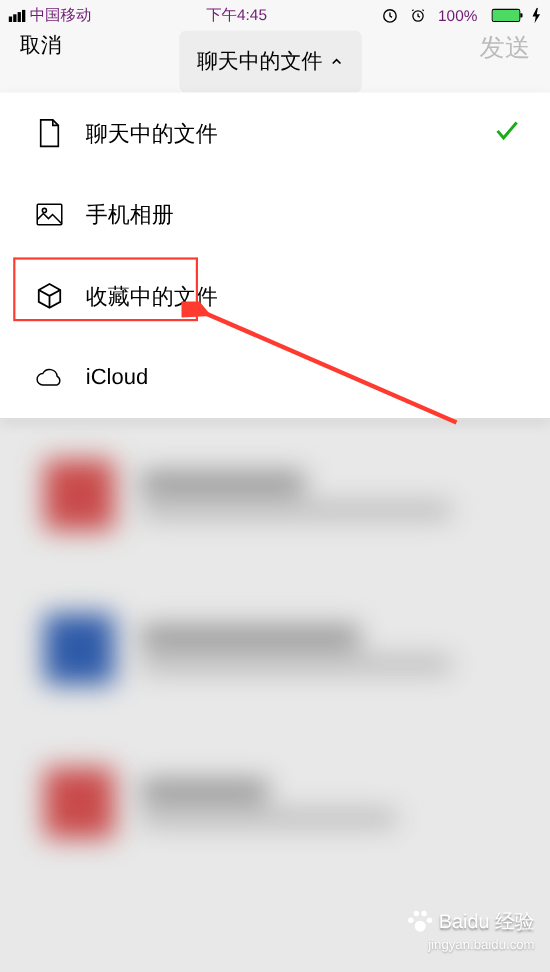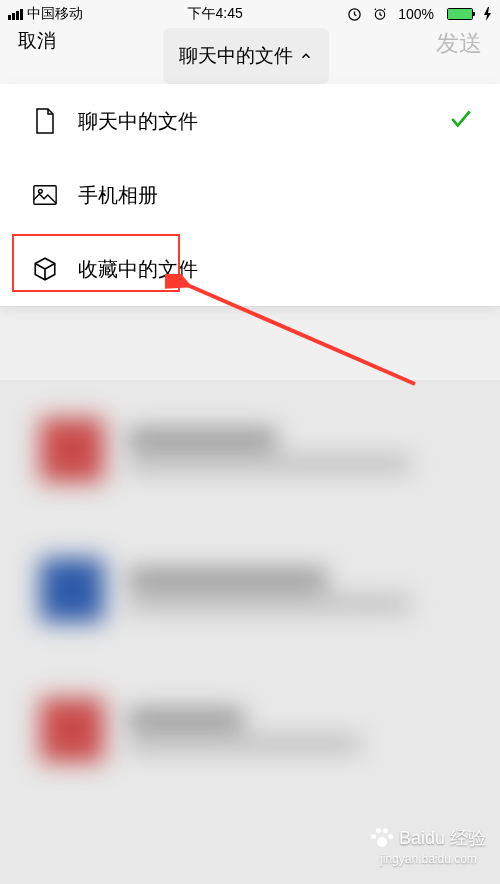--- a/index.html
+++ b/index.html
@@ -13,21 +13,21 @@
     }
     .status-bar {
       height: 28px;
       background: #f7f7f7;
       display: flex;
       align-items: center;
       justify-content: space-between;
       padding: 0 8px;
       font-size: 14px;
       font-weight: 500;
-      color: #000000;
+      color: #701a75;
     }
     .status-left { display: flex; align-items: center; gap: 4px; }
     .status-right { display: flex; align-items: center; gap: 11px; }
     .signal-bars { display: flex; align-items: flex-end; gap: 1px; }
     .signal-bars span { width: 3px; background: #000; }
     .signal-bars span:nth-child(1) { height: 5px; }
     .signal-bars span:nth-child(2) { height: 7px; }
     .signal-bars span:nth-child(3) { height: 9px; }
     .signal-bars span:nth-child(4) { height: 11px; }
     .battery {
@@ -101,21 +101,21 @@
       gap: 24px;
     }
     .blur-thumb { width: 64px; height: 64px; border-radius: 4px; filter: blur(12px); }
     .blur-lines { flex: 1; filter: blur(12px); }
     .blur-line1 { height: 18px; background: #888; width: 45%; border-radius: 3px; margin-bottom: 10px; }
     .blur-line2 { height: 12px; background: #aaa; width: 85%; border-radius: 3px; }
     .watermark {
       position: absolute;
       right: 14px; bottom: 18px;
       color: #fff;
-      text-align: center;
+      text-align: right;
       z-index: 20;
       text-shadow: 0 1px 2px rgba(0,0,0,0.4);
       margin-top: 38px;
     }
     .wm-top { display: flex; align-items: center; justify-content: flex-end; gap: 6px; font-size: 18px; font-weight: 500; }
     .wm-url { font-size: 12px; opacity: 0.9; margin-top: 2px; }
     .paw {
       width: 22px; height: 20px; position: relative;
     }
     .paw span { position: absolute; background: #fff; border-radius: 50%; }
@@ -191,20 +191,28 @@
     <span class="label">手机相册</span>
   </div>
   <div class="menu-item">
     <span class="icon">
       <svg width="26" height="26" viewBox="0 0 24 24" fill="none" stroke="#000" stroke-width="1.5">
           <path d="M12 2l9 5v10l-9 5-9-5V7l9-5z"></path>
           <path d="M3 7l9 5 9-5M12 12v10"></path>
         </svg>
     </span>
     <span class="label">收藏中的文件</span>
+  </div>
+  <div class="menu-item">
+    <span class="icon">
+      <svg width="30" height="22" viewBox="0 0 30 22" fill="none" stroke="#000" stroke-width="1.5">
+          <path d="M23 19H8a6 6 0 010-12 8 8 0 0115 3 5 5 0 010 9z"></path>
+        </svg>
+    </span>
+    <span class="label">iCloud</span>
   </div>
 </div>
 
 <div class="hl-box"></div>
 <svg class="arrow" viewBox="0 0 260 120">
   <defs>
     <marker id="ah" markerWidth="12" markerHeight="12" refX="2" refY="6" orient="auto">
       <path d="M12 0L0 6l12 6z" fill="#ff3b30"></path>
     </marker>
   </defs>

